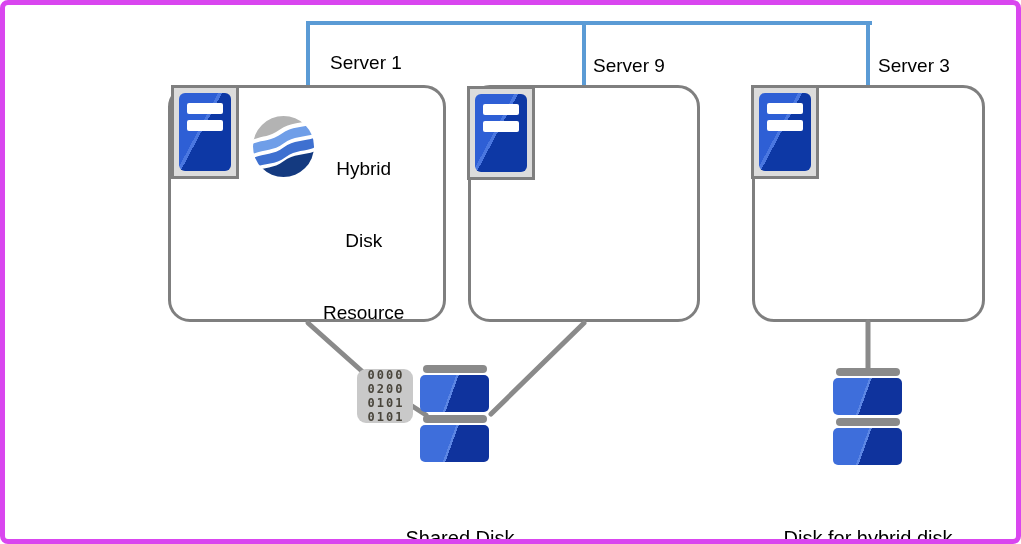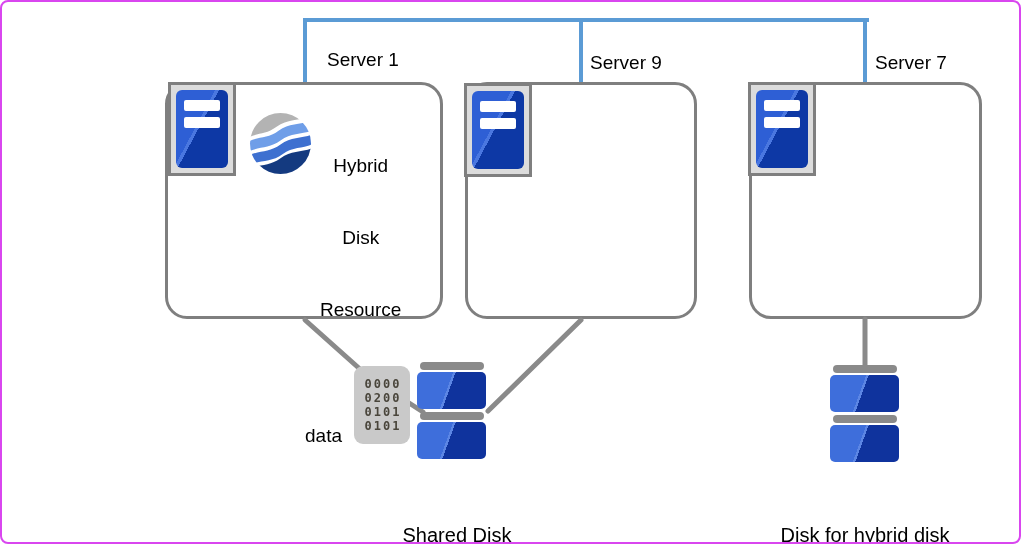--- a/index.html
+++ b/index.html
@@ -1,18 +1,18 @@
 <!DOCTYPE html>
 <html><head>
 <meta charset="utf-8">
 <style>
   html,body{margin:0;padding:0;background:#fff;}
   .canvas{
     position:relative;width:1021px;height:544px;background:#ffffff;
-    border:2px solid #d946ef;border-radius:8px;box-sizing:border-box;
+    border:5px solid #d946ef;border-radius:8px;box-sizing:border-box;
     font-family:"Liberation Sans",sans-serif;color:#000;overflow:hidden;
   }
   
   .net{position:absolute;background:#5b9bd5;}
   .net-h{left:301px;top:16px;width:566px;height:4px;}
   .net-v{top:18px;width:4px;height:63px;}
   .net-v1{left:301px;} .net-v2{left:577px;} .net-v3{left:861px;}
   
   .gbox{position:absolute;top:80px;height:237px;background:#fff;
     border:3px solid #7f7f7f;border-radius:22px;box-sizing:border-box;}
@@ -32,21 +32,21 @@
   .srvlbl2{left:588px;top:49px;}
   .srvlbl3{left:873px;top:49px;}
   .hdr-text{left:318px;top:104px;text-align:center;}
   .latest{left:252px;top:369px;width:88px;text-align:right;line-height:26px;}
   .disk-caption{top:468px;text-align:center;font-size:20px;line-height:26px;}
   .cap-shared{left:320px;width:270px;}
   .cap-hybrid{left:750px;width:226px;}
   
   .wires{position:absolute;left:0;top:0;z-index:3;}
   
-  .bin{position:absolute;left:352px;top:364px;width:56px;height:78px;background:#c9c9c9;
+  .bin{position:absolute;left:352px;top:364px;width:56px;height:54px;background:#c9c9c9;
     border-radius:9px;z-index:6;display:flex;flex-direction:column;justify-content:center;
     align-items:center;font-family:"DejaVu Sans Mono",monospace;font-weight:bold;
     font-size:12px;line-height:14px;color:#4a463c;letter-spacing:2px;text-align:center;}
   .bin div{text-indent:2px;}
   
   .disk{position:absolute;z-index:5;}
   .disk .cap{width:64px;height:8px;margin:0 auto 2px auto;background:#8a8a8a;border-radius:4px;}
   .disk .platter{width:69px;height:37px;margin:0 auto 3px auto;border-radius:5px;
     background:linear-gradient(110deg,#3e6edb 0%,#3e6edb 44%,#5c86e4 44%,#5c86e4 47%,#0f339d 47%);}
   .disk-shared{left:415px;top:360px;width:69px;}
@@ -59,21 +59,21 @@
 
 <div class="canvas">
 
   <div class="net net-h"></div>
   <div class="net net-v net-v1"></div>
   <div class="net net-v net-v2"></div>
   <div class="net net-v net-v3"></div>
 
   <div class="lbl srvlbl1">Server 1</div>
   <div class="lbl srvlbl2">Server 9</div>
-  <div class="lbl srvlbl3">Server 7</div>
+  <div class="lbl srvlbl3">Server 3</div>
 
   <div class="gbox gbox1"></div>
   <div class="gbox gbox2"></div>
   <div class="gbox gbox3"></div>
 
   <svg class="wires" width="1021" height="544">
     <line x1="303" y1="318" x2="359" y2="368" stroke="#8a8a8a" stroke-width="5" stroke-linecap="round"></line>
     <line x1="404" y1="399" x2="421" y2="410" stroke="#8a8a8a" stroke-width="5" stroke-linecap="round"></line>
     <line x1="579" y1="318" x2="486" y2="409" stroke="#8a8a8a" stroke-width="5" stroke-linecap="round"></line>
     <line x1="863" y1="317" x2="863" y2="366" stroke="#8a8a8a" stroke-width="5" stroke-linecap="round"></line>
@@ -111,21 +111,20 @@
     </g>
   </svg>
 
   <div class="lbl hdr-text">
     <div>Hybrid</div>
     <div>Disk</div>
     <div>Resource</div>
   </div>
 
   <div class="lbl latest">
-    <div>data</div>
   </div>
 
   <div class="bin">
     <div>0000</div>
     <div>0200</div>
     <div>0101</div>
     <div>0101</div>
   </div>
 
   <div class="disk disk-shared">

